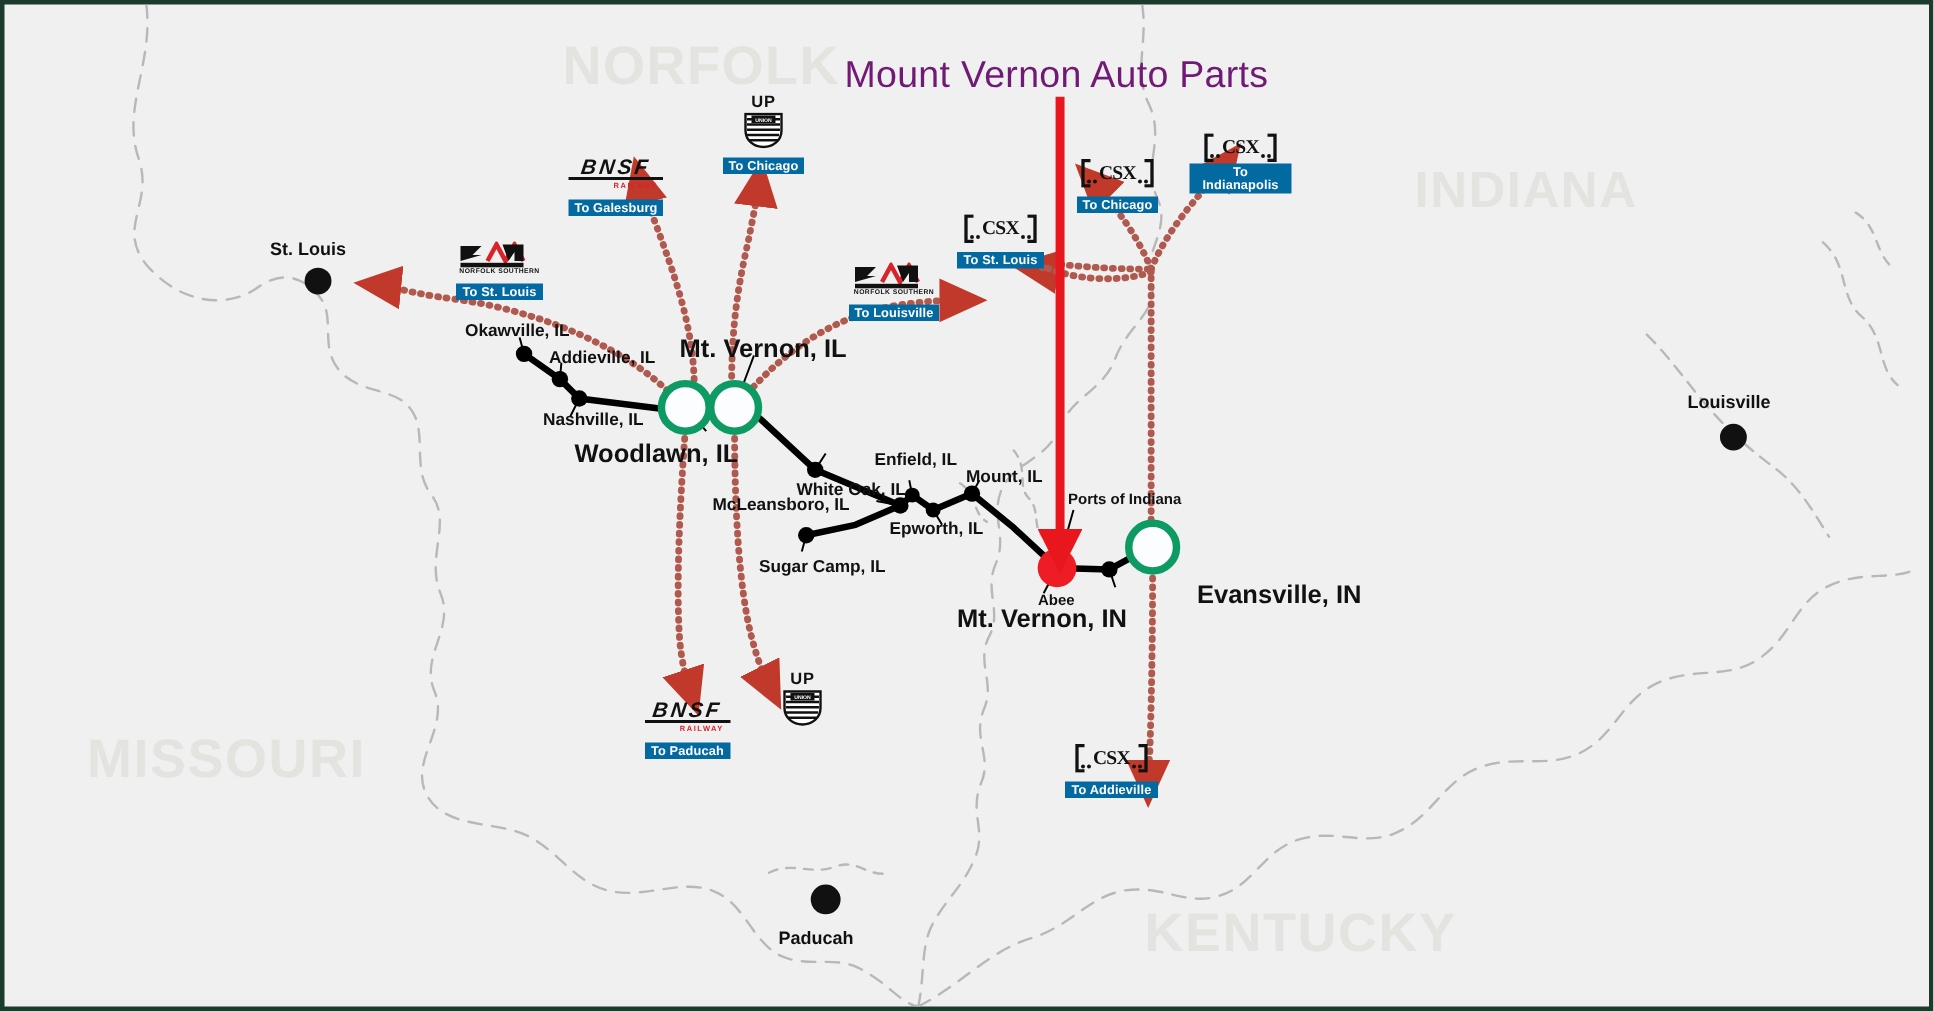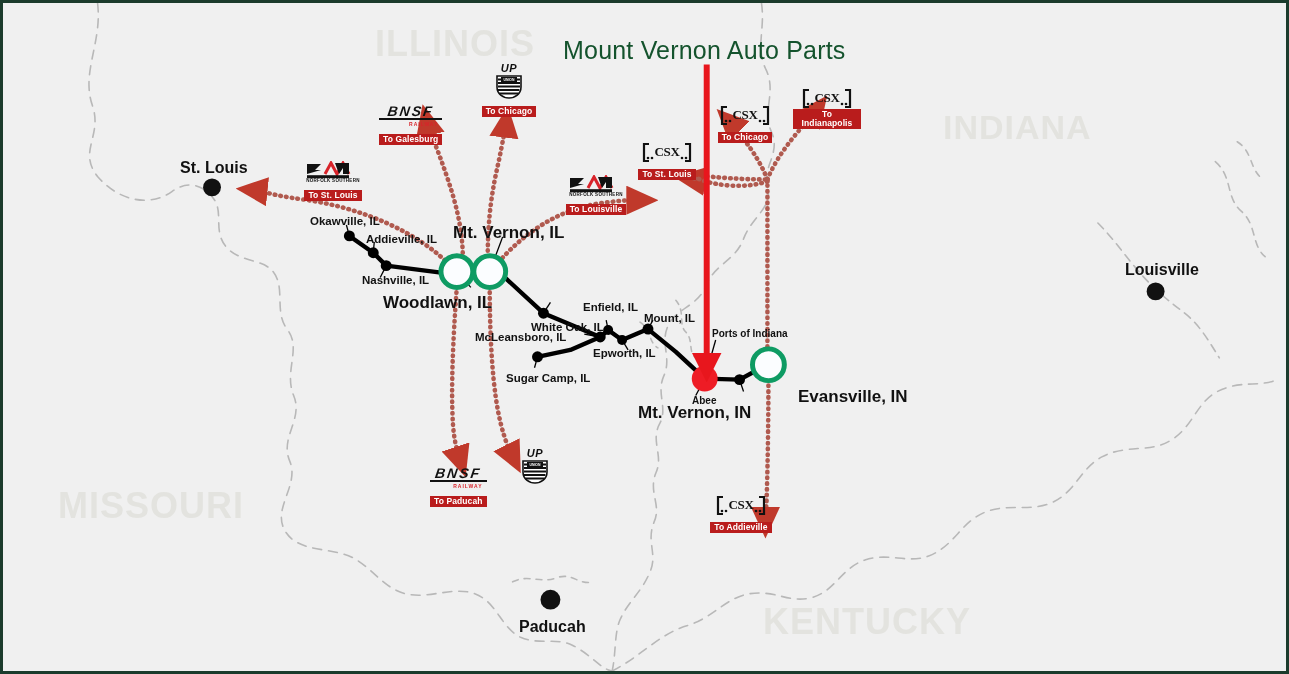--- a/index.html
+++ b/index.html
@@ -12,47 +12,47 @@
     box-sizing:border-box;
     overflow:hidden;
   }
   #map-svg{position:absolute;left:0;top:0;width:100%;height:100%;}
   .lbl{position:absolute;white-space:nowrap;}
   .state-label{
     color:#e3e3df;font-weight:bold;letter-spacing:1px;
     font-size:34px;
   }
   .title-label{
-    color:#14532d;font-size:25px;font-weight:normal;
+    color:#701a75;font-size:25px;font-weight:normal;
     letter-spacing:.2px;
   }
-  .city-major{color:#111;font-weight:bold;font-size:16px;}
+  .city-major{color:#111;font-weight:bold;font-size:12px;}
   .node-major{color:#111;font-weight:bold;font-size:17px;}
   .node-small{color:#111;font-weight:bold;font-size:11.5px;}
   .node-tiny{color:#111;font-weight:bold;font-size:10px;}
   .rr-dest{
-    background:#b91c1c;color:#ffffff;font-weight:bold;
+    background:#0369a1;color:#ffffff;font-weight:bold;
     font-size:8.5px;padding:1px 4px 1.5px 4px;line-height:1.05;
     letter-spacing:.1px;display:inline-block;
   }
   .rr-group{position:absolute;text-align:center;}
   
   .bnsf-mark{
     display:block;font-weight:bold;font-style:italic;font-size:14px;
     color:#111;letter-spacing:2px;line-height:1;
     transform:skewX(-8deg);
   }
   .bnsf-sub{
     display:block;font-size:5px;font-weight:bold;color:#d8232a;
     letter-spacing:1px;margin-top:-1px;margin-bottom:1px;text-align:right;
     padding-right:4px;
   }
   .bnsf-rule{display:block;height:2px;background:#111;margin:0 0 2px 0;}
   
-  .up-word{display:block;font-weight:bold;font-size:11px;color:#111;letter-spacing:.5px;line-height:1;font-style:italic;}
+  .up-word{display:block;font-weight:bold;font-size:11px;color:#111;letter-spacing:.5px;line-height:1;}
   .up-shield{display:block;margin:1px auto 1px auto;width:26px;height:24px;position:relative;}
   
   .ns-wrap{display:block;position:relative;width:56px;height:18px;margin:0 auto;}
   .ns-sub{display:block;font-size:4.5px;font-weight:bold;color:#111;letter-spacing:.3px;line-height:1;}
   
   .csx-wrap{display:block;position:relative;width:54px;height:19px;margin:0 auto 1px auto;}
   .csx-word{
     position:absolute;left:9px;top:1px;width:36px;text-align:center;
     font-weight:bold;font-size:13px;color:#111;letter-spacing:-.4px;
     font-family:"Liberation Serif",serif;
@@ -185,21 +185,21 @@
       <circle cx="489" cy="271" r="16" fill="#fbfdff" stroke="#0e9b63" stroke-width="5"></circle>
       <circle cx="769" cy="365" r="16" fill="#fbfdff" stroke="#0e9b63" stroke-width="5"></circle>
       <circle cx="705" cy="379" r="13" fill="#ee1c25"></circle>
     </g>
 
     <g>
       <path d="M707,62 L707,360" stroke="#e8161d" stroke-width="6" fill="none" marker-end="url(#arrBigRed)"></path>
     </g>
   </svg>
 
-  <div class="lbl state-label" style="left:372px;top:20px;font-size:36px;">ILLINOIS</div>
+  <div class="lbl state-label" style="left:372px;top:20px;font-size:36px;">NORFOLK</div>
   <div class="lbl state-label" style="left:940px;top:105px;font-size:34px;">INDIANA</div>
   <div class="lbl state-label" style="left:55px;top:482px;font-size:36px;">MISSOURI</div>
   <div class="lbl state-label" style="left:760px;top:598px;font-size:36px;">KENTUCKY</div>
 
   <div class="lbl title-label" style="left:560px;top:33px;">Mount Vernon Auto Parts</div>
 
   <div class="lbl city-major" style="left:177px;top:156px;">St. Louis</div>
   <div class="lbl city-major" style="left:1122px;top:258px;">Louisville</div>
   <div class="lbl city-major" style="left:516px;top:615px;">Paducah</div>
 

